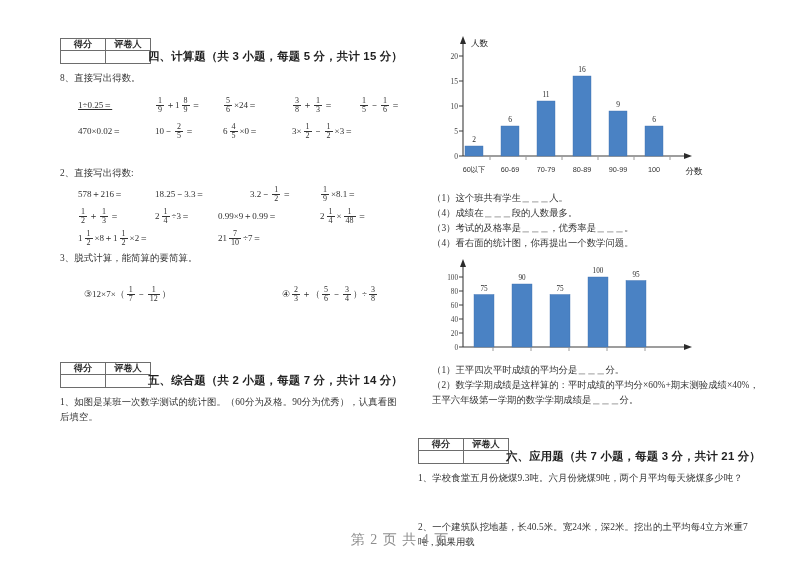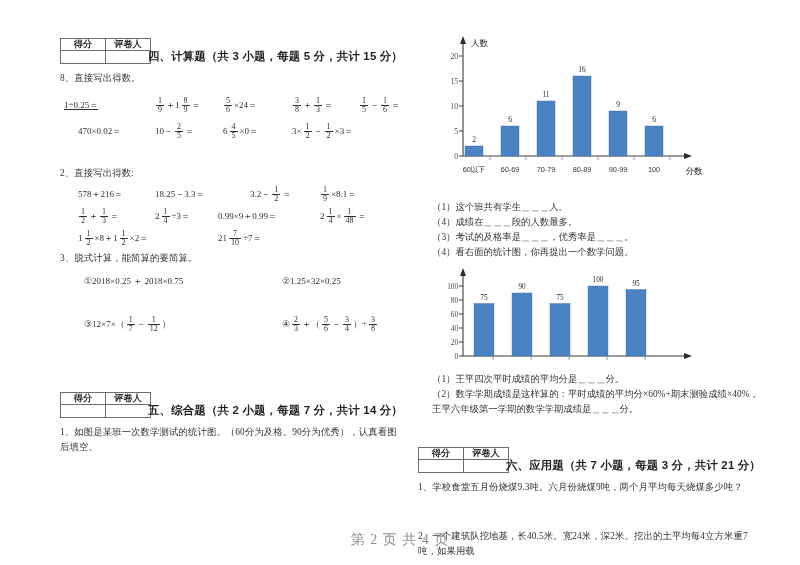--- a/index.html
+++ b/index.html
@@ -135,21 +135,21 @@
               <td class="blank"></td>
             </tr>
       </tbody>
         </table>
       <div class="section-head">四、计算题（共 3 小题，每题 5 分，共计 15 分）</div>
     </div>
 
     <div class="qline">8、直接写出得数。</div>
 
     <div class="mathrow" style="margin-top:8px;">
-      <span class="expr" style="left:4px;top:7px;text-decoration:underline;">1÷0.25＝</span>
+      <span class="expr" style="left:18px;top:7px;text-decoration:underline;">1÷0.25＝</span>
       <span class="expr" style="left:95px;top:3px;">
         <span class="frac">
             <span class="num">1</span>
             <span class="den">9</span>
           </span>＋1<span class="frac">
             <span class="num">8</span>
             <span class="den">9</span>
           </span>＝
       </span>
       <span class="expr" style="left:163px;top:3px;">
@@ -263,24 +263,20 @@
       <span class="expr" style="left:158px;top:1px;">
         21<span class="frac">
             <span class="num">7</span>
             <span class="den">10</span>
           </span>÷7＝
       </span>
     </div>
 
     <div class="qline" style="margin-top:0;">3、脱式计算，能简算的要简算。</div>
 
-    <div class="mathrow" style="margin-top:6px;height:24px;">
-      <span class="expr" style="left:24px;top:5px;">①2018×0.25 ＋ 2018×0.75</span>
-      <span class="expr" style="left:222px;top:5px;">②1.25×32×0.25</span>
-    </div>
 
     <div class="mathrow" style="margin-top:18px;height:30px;">
       <span class="expr" style="left:24px;top:2px;">
         ③12×7×（<span class="frac">
             <span class="num">1</span>
             <span class="den">7</span>
           </span>－<span class="frac">
             <span class="num">1</span>
             <span class="den">12</span>
           </span>）
@@ -382,21 +378,21 @@
           <text x="56" y="140">60以下</text>
           <text x="92" y="140">60-69</text>
           <text x="128" y="140">70-79</text>
           <text x="164" y="140">80-89</text>
           <text x="200" y="140">90-99</text>
           <text x="236" y="140">100</text>
         </g>
       </svg>
     </div>
 
-    <div class="sub" style="margin-top:16px;">（1）这个班共有学生＿＿＿人。</div>
+    <div class="sub" style="margin-top:7px;">（1）这个班共有学生＿＿＿人。</div>
     <div class="sub">（4）成绩在＿＿＿段的人数最多。</div>
     <div class="sub">（3）考试的及格率是＿＿＿，优秀率是＿＿＿。</div>
     <div class="sub">（4）看右面的统计图，你再提出一个数学问题。</div>
 
 
     <div class="chart-box" style="margin-top:6px;">
       <svg class="chart-svg" width="300" height="104" viewBox="0 0 300 104">
         <line x1="45" y1="8" x2="45" y2="90" stroke="#3d3d3d" stroke-width="1.1"></line>
         <polygon points="45,2 42,10 48,10" fill="#2b2b2b"></polygon>
         <line x1="45" y1="90" x2="268" y2="90" stroke="#3d3d3d" stroke-width="1.1"></line>

